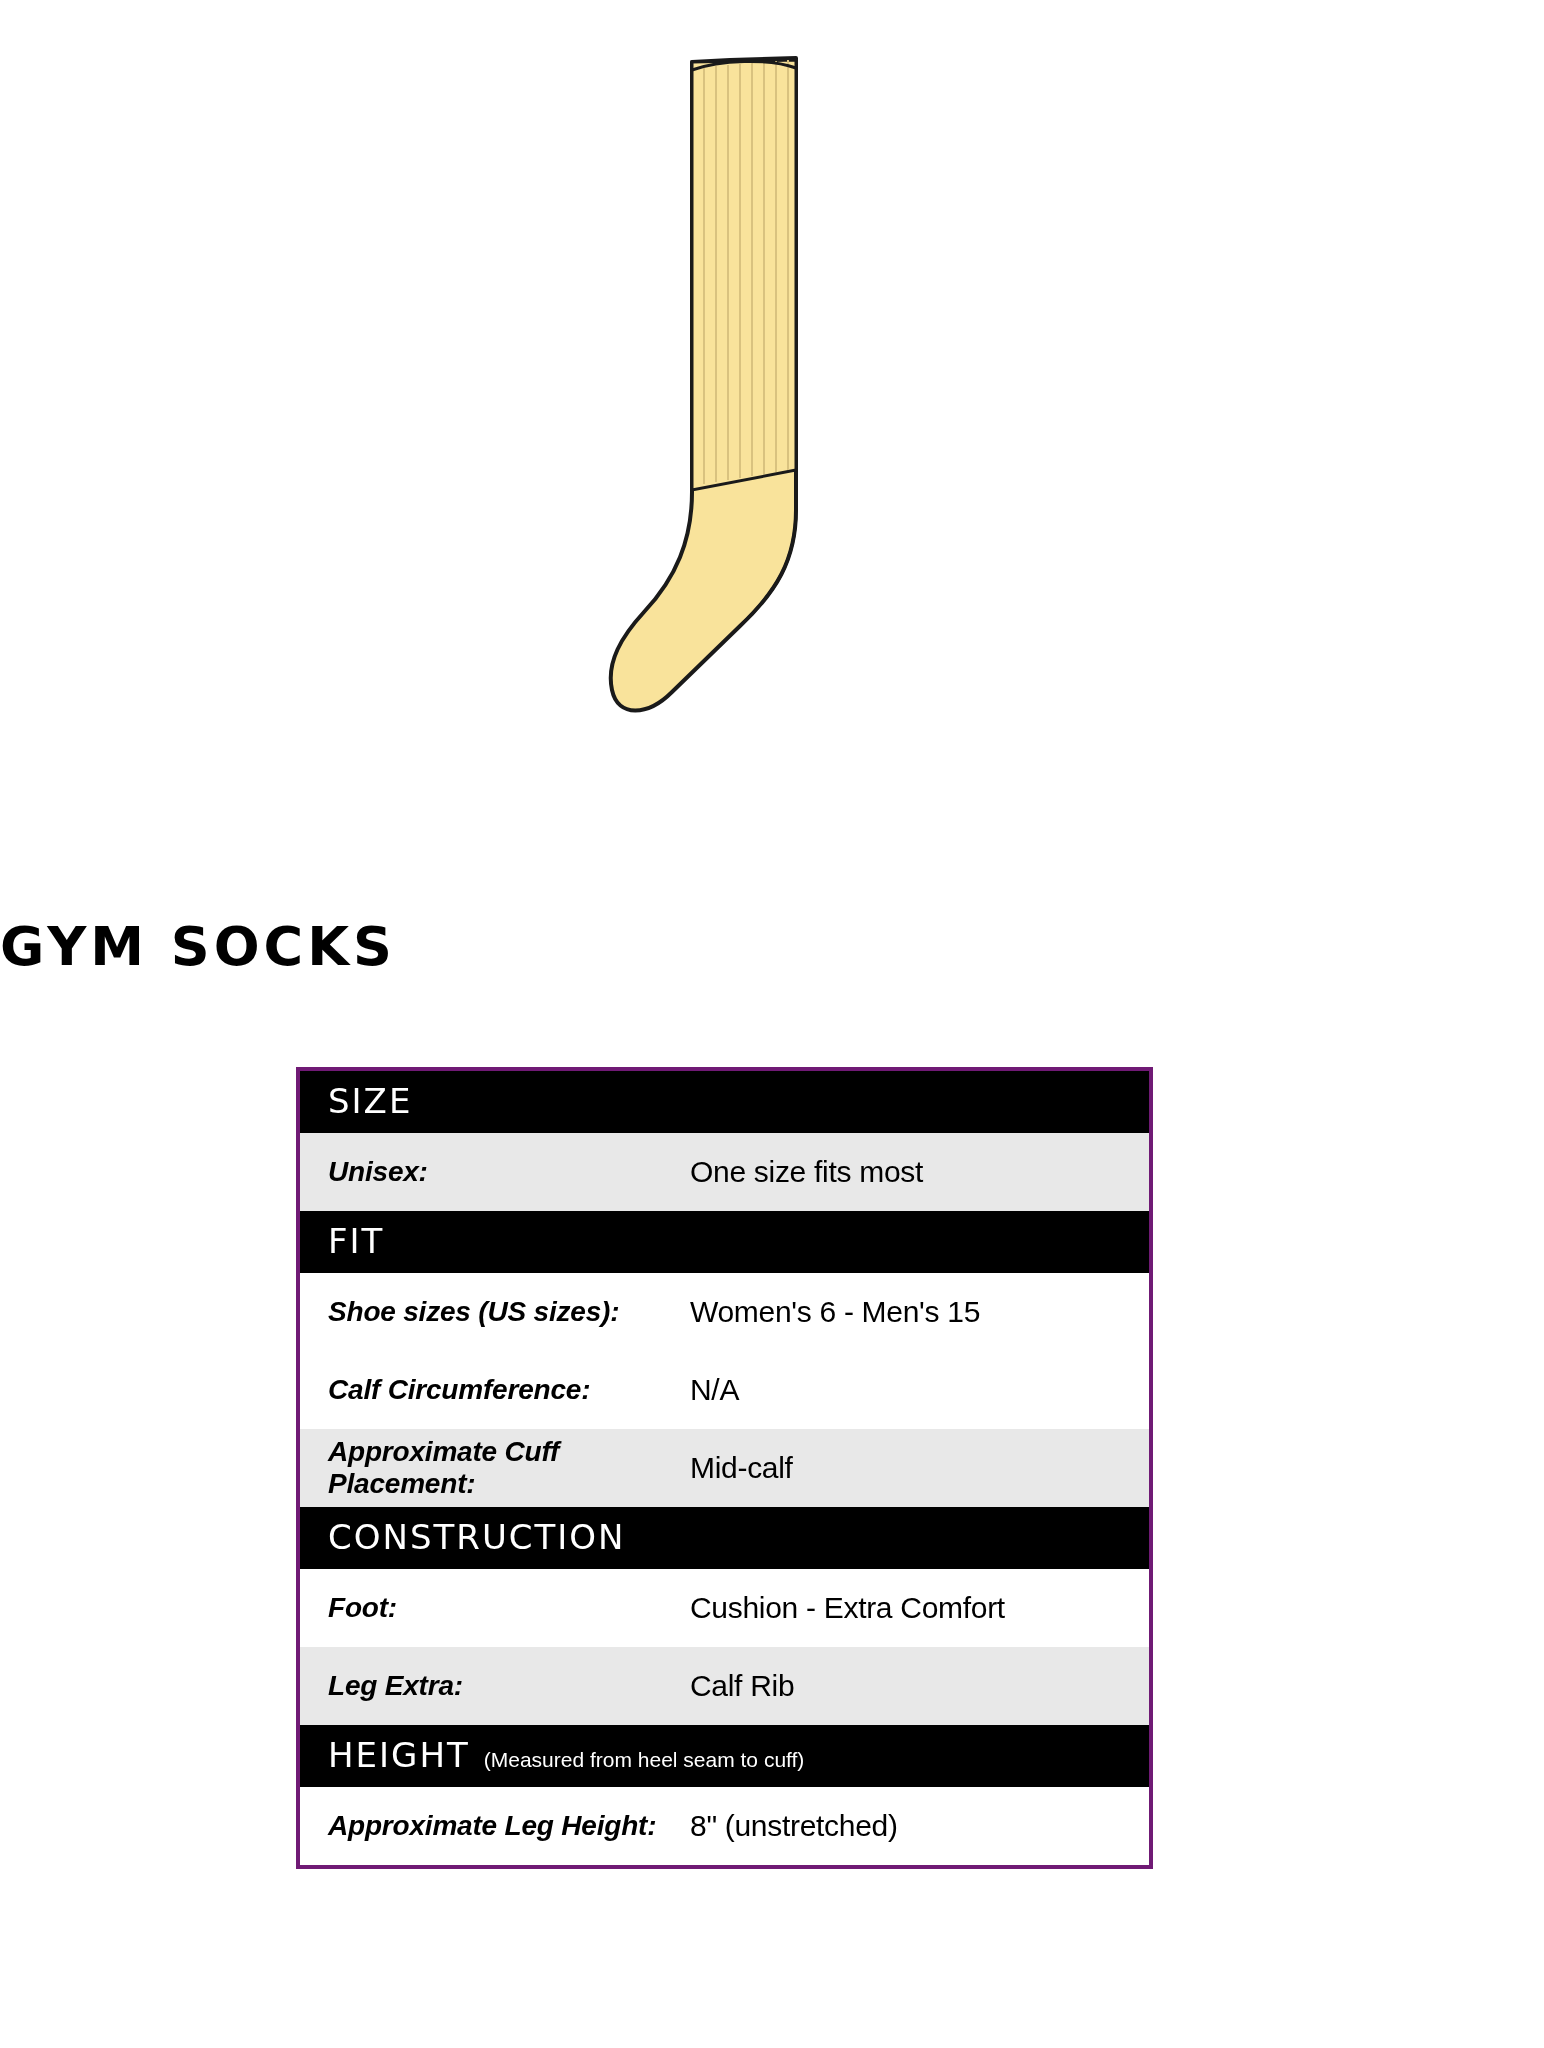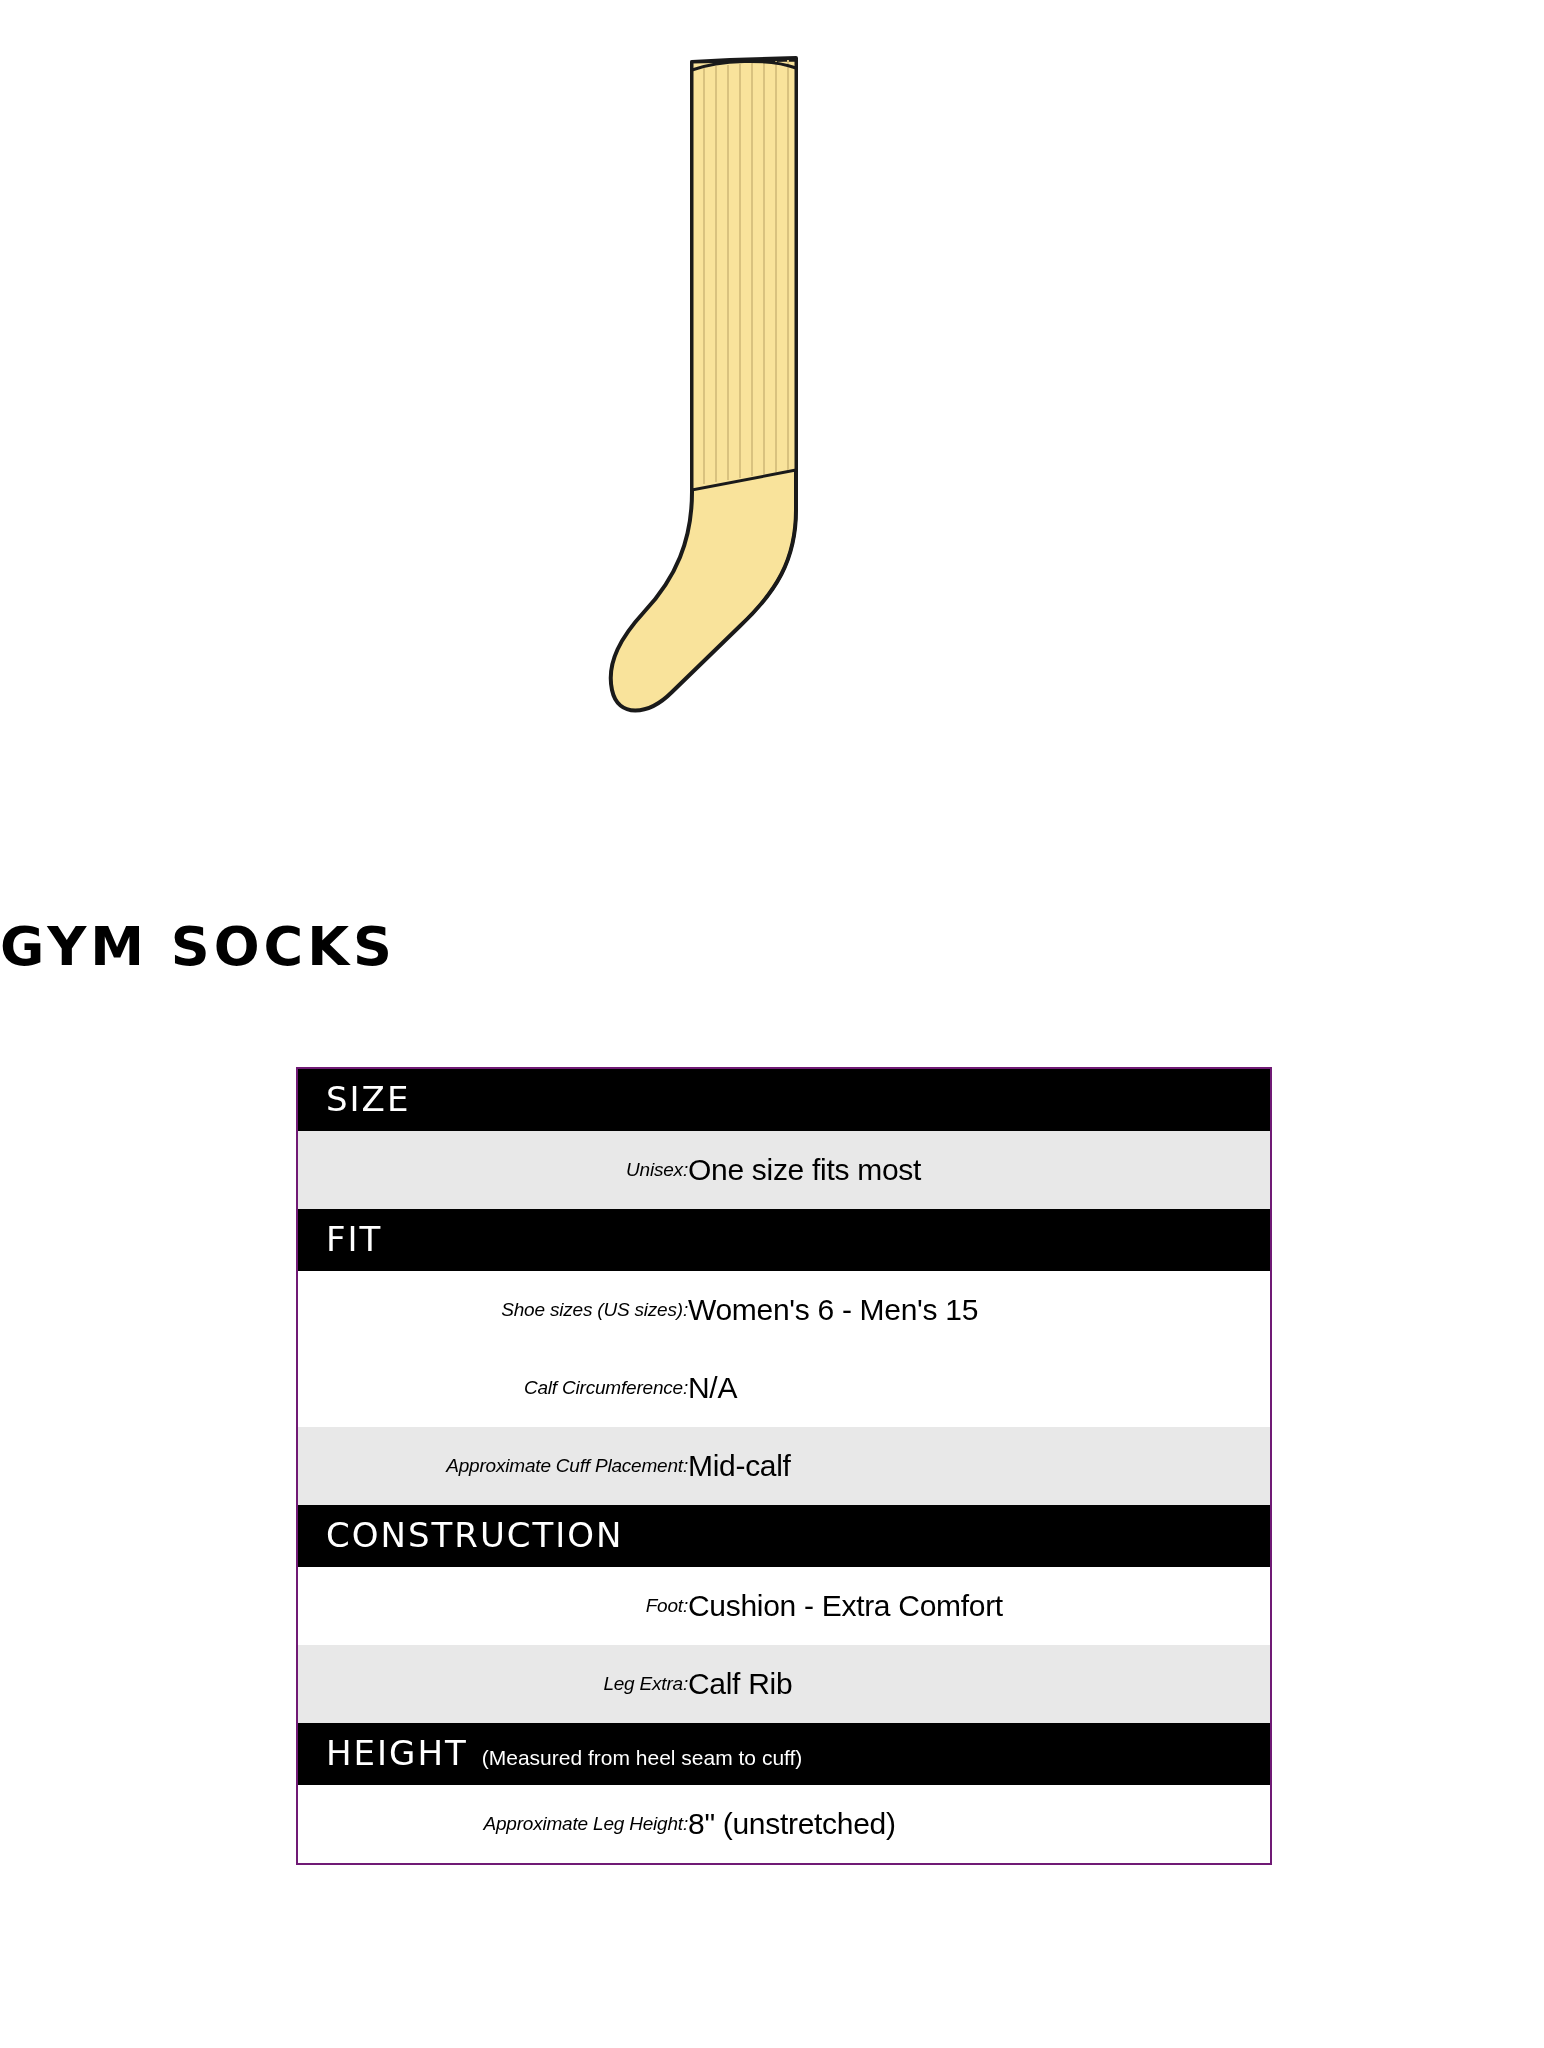--- a/index.html
+++ b/index.html
@@ -46,22 +46,22 @@
     font-weight: 700;
     letter-spacing: 4px;
     font-family: "DejaVu Sans", sans-serif;
   }
 
   
   .spec-table {
     position: absolute;
     top: 1067px;
     left: 296px;
-    width: 976px;
-    border: 2px solid #701a75;
+    width: 857px;
+    border: 4px solid #701a75;
     box-sizing: border-box;
   }
   .section-header {
     background: #000000;
     color: #ffffff;
     padding: 10px 28px 12px 28px;
     display: flex;
     align-items: baseline;
     gap: 14px;
   }
@@ -84,25 +84,24 @@
     min-height: 78px;
     box-sizing: border-box;
   }
   .spec-row.shade-light { background: #ffffff; }
   .spec-row.shade-grey  { background: #e8e8e8; }
 
   .spec-label {
     width: 390px;
     padding: 0 0 0 28px;
     box-sizing: border-box;
-    font-size: 19px;
-    font-weight: 400;
+    font-size: 28px;
+    font-weight: 700;
     font-style: italic;
     letter-spacing: -0.2px;
-    text-align: right;
   }
   .spec-value {
     flex: 1;
     font-size: 30px;
     font-weight: 400;
     letter-spacing: -0.3px;
   }
 </style>
 </head>
 <body>

